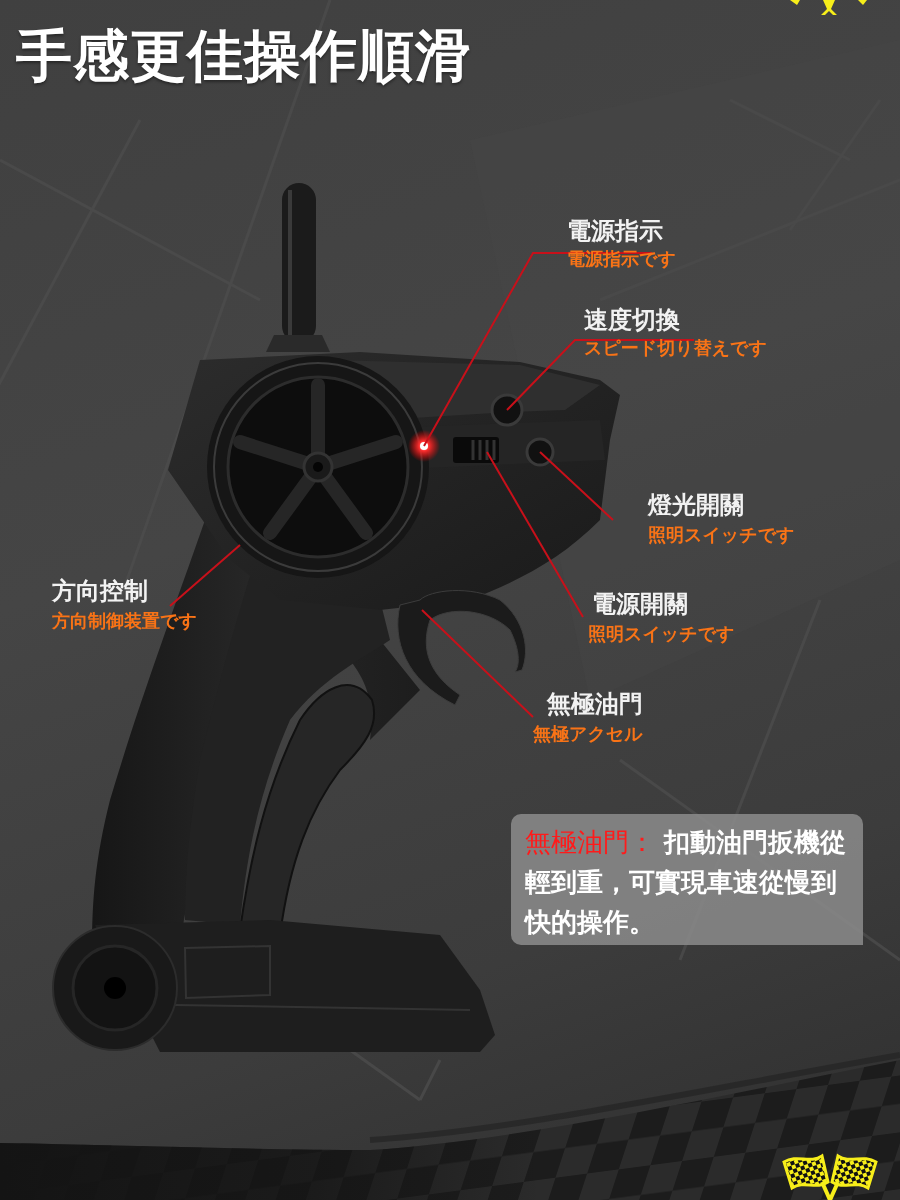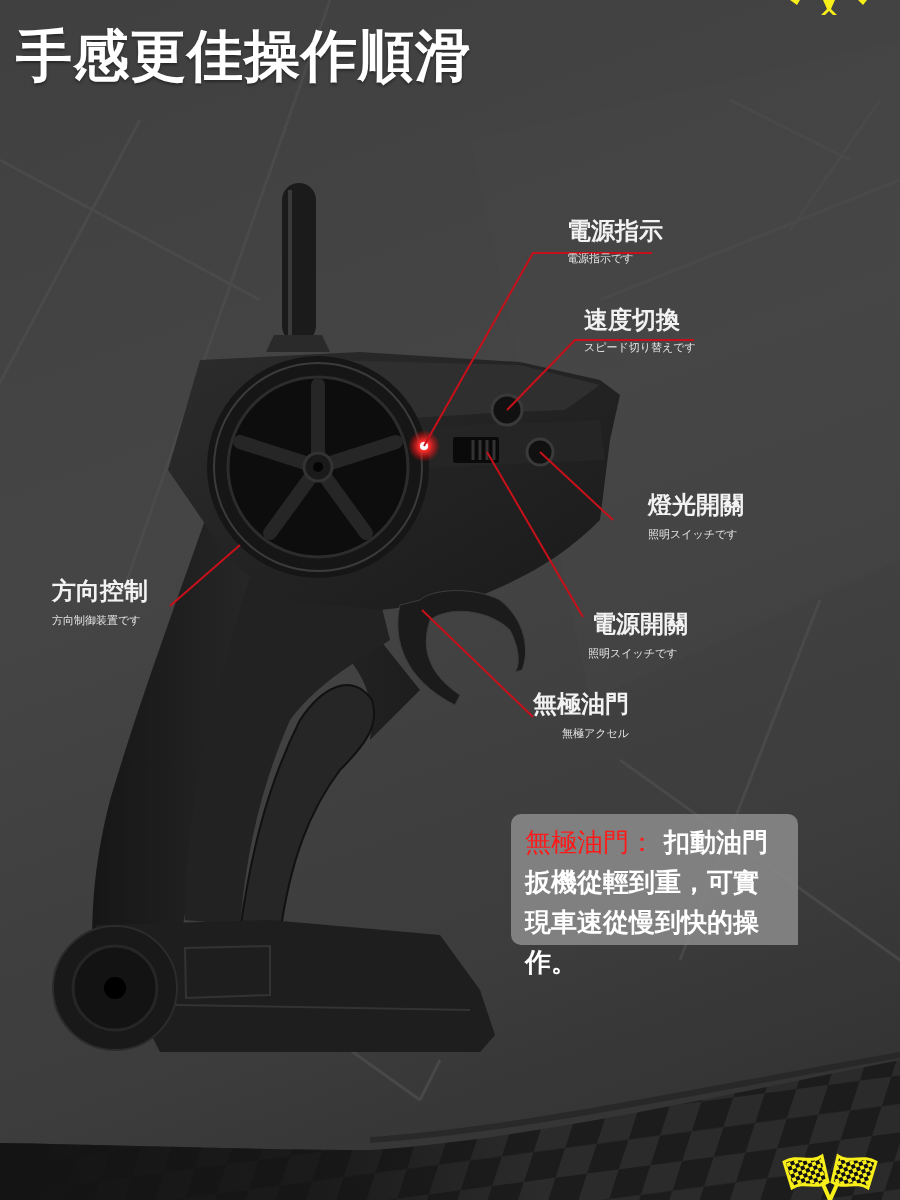--- a/index.html
+++ b/index.html
@@ -26,26 +26,26 @@
     }
 
     .controller { position: absolute; left: 0; top: 0; width: 900px; height: 1200px; }
 
     .label { position: absolute; }
     .label .title {
       display: block; font-size: 24px; font-weight: bold; color: #f2f2f2;
       line-height: 30px; white-space: nowrap;
     }
     .label .sub {
-      display: block; font-size: 11px; color: #e5e5e5; line-height: 18px;
-      margin-top: 6px; white-space: nowrap;
+      display: block; font-size: 18px; color: #f97316; line-height: 18px;
+      margin-top: 6px; white-space: nowrap; font-weight: bold;
     }
 
     .info-box {
-      position: absolute; left: 511px; top: 814px; width: 287px; height: 131px;
+      position: absolute; left: 511px; top: 814px; width: 352px; height: 131px;
       background: rgba(140,140,140,0.85);
       border-radius: 10px 10px 0 10px;
       padding: 8px 14px 0 14px;
       font-size: 26px; font-weight: bold; line-height: 40px; color: #fff;
     }
     .info-box .hl { color: #ff1a1a; font-weight: normal; }
 
     .flag { position: absolute; }
   </style>
 </head>
@@ -192,21 +192,21 @@
   <span class="title">燈光開關</span>
   <span class="sub">照明スイッチです</span>
 </div>
 
 <div class="label" style="left:52px;top:576px;">
   <span class="title">方向控制</span>
   <span class="sub">方向制御装置です</span>
 </div>
 
 <div class="label" style="left:588px;top:589px;">
-  <span class="title" style="margin-left:4px;margin-top:20px;">電源開關</span>
+  <span class="title" style="margin-left:4px;">電源開關</span>
   <span class="sub">照明スイッチです</span>
 </div>
 
 <div class="label" style="left:533px;top:689px;text-align:right;">
   <span class="title">無極油門</span>
   <span class="sub">無極アクセル</span>
 </div>
 
 <div class="info-box">
   <span class="hl">無極油門：</span><span> 扣動油門扳機從輕到重，可實現車速從慢到快的操作。</span>

